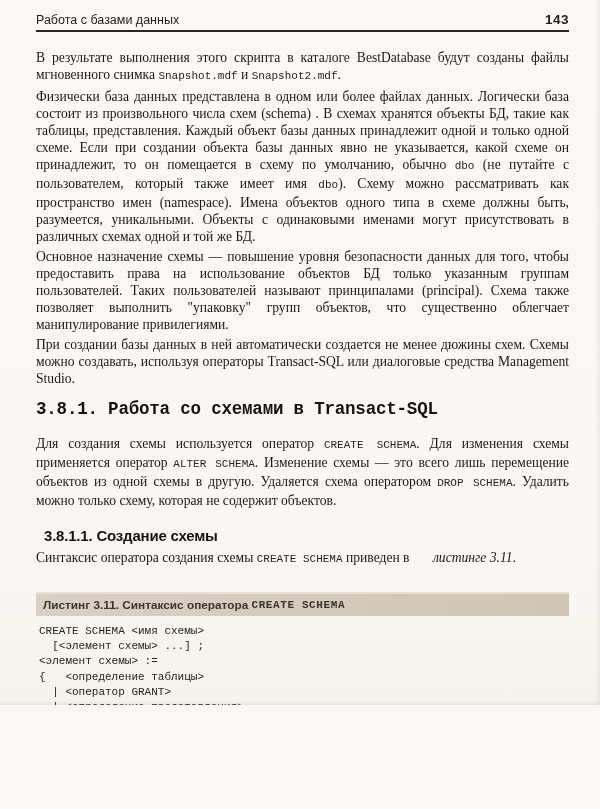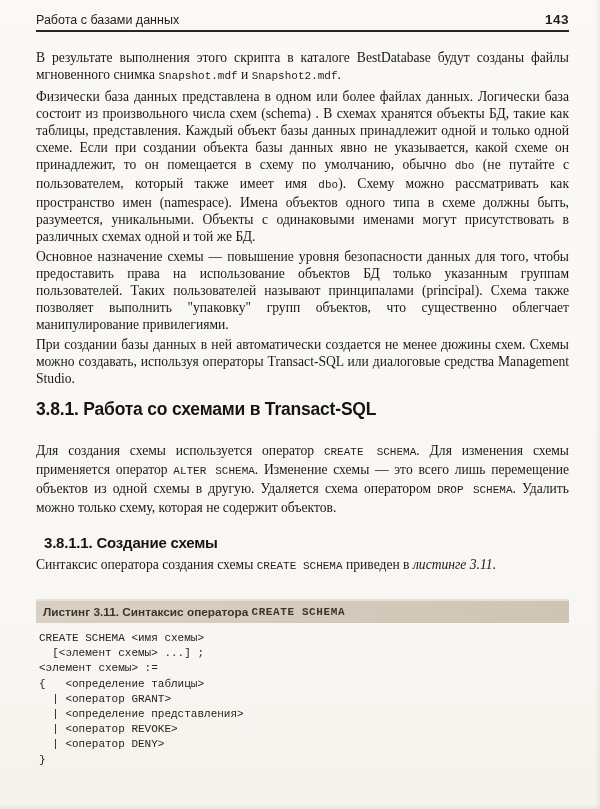--- a/index.html
+++ b/index.html
@@ -4,21 +4,21 @@
 <style>
   html, body {
     margin: 0;
     padding: 0;
     background: #f9f8f4;
   }
   .page {
     position: relative;
     box-sizing: border-box;
     width: 600px;
-    height: 809px;
+    height: 705px;
     padding: 12px 31px 0 36px;
     background: linear-gradient(180deg, #faf9f6 0%, #f8f7f3 80%, #f4f2ec 100%);
     font-family: "Liberation Serif", serif;
     color: #1a1815;
     overflow: hidden;
   }
   
   .running-head {
     display: flex;
     justify-content: space-between;
@@ -43,30 +43,30 @@
     line-height: 17px;
     text-align: justify;
     margin: 0 0 3px 0;
   }
   p.intro { margin-top: 17px; }
   .mono {
     font-family: Liberation Mono, monospace;
     font-size: 11px;
     color: #26231f;
   }
-  .italic { font-style: italic; }
+  .italic { font-style: italic; margin-left: 20px; }
   
   h1, h2, h3 {
     font-family: "Liberation Sans", sans-serif;
     font-weight: bold;
     color: #161410;
     letter-spacing: -0.2px;
   }
   h1 { font-size: 21px; line-height: 25px; margin: 16px 0 8px 0; }
-  h2 { font-size: 17.5px; line-height: 20px; margin: 12px 0 23px 0; }
+  h2 { font-size: 17.5px; line-height: 20px; margin: 12px 0 16px 0; font-family: Liberation Mono, monospace; }
   h3 { font-size: 15px;   line-height: 17px; margin: 18px 0 5px 8px; }
   
   .listing-caption {
     margin-top: 24px;
     height: 22px;
     background: linear-gradient(90deg, #d9d0c4 0%, #d4cabb 55%, #cfc5b4 100%);
     border-top: 2px solid #e7e1d5;
     display: flex;
     align-items: center;
     padding: 0 7px;

